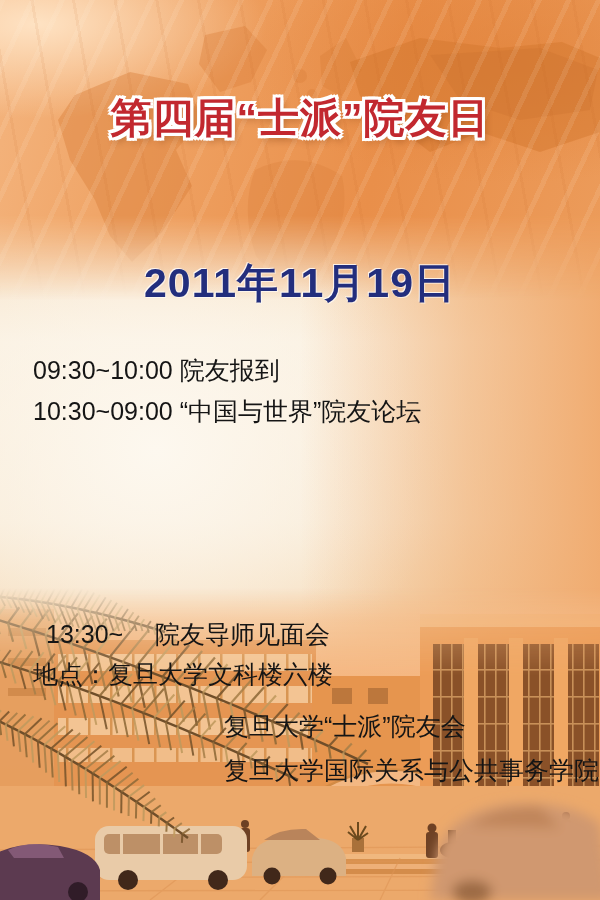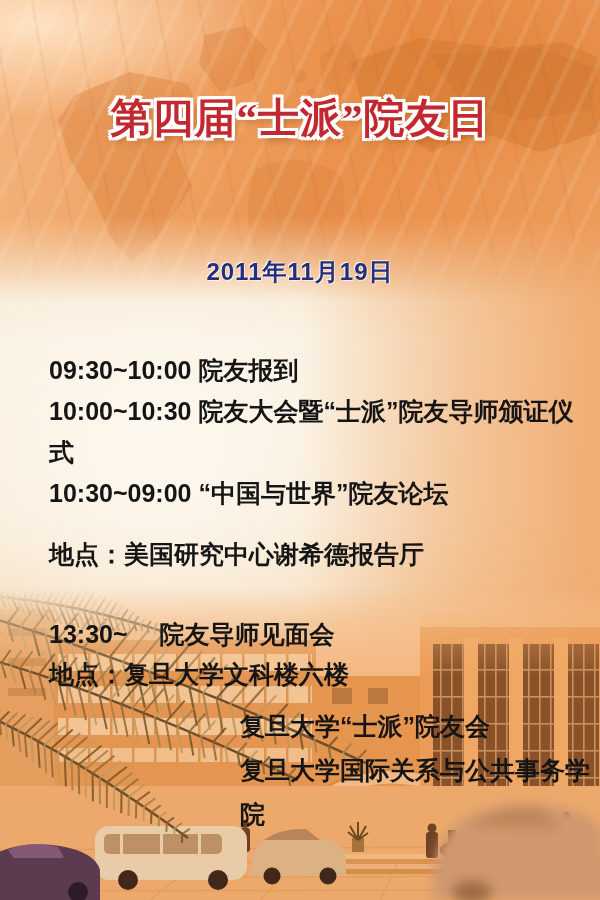--- a/index.html
+++ b/index.html
@@ -31,32 +31,31 @@
   
   .txt{position:absolute; z-index:5; color:var(--body-text,#151515);}
   .title-block{top:84px; left:0; right:0; text-align:center;}
   .title-line{
     font-size:41px; line-height:68px; font-weight:800; letter-spacing:1px;
     color:var(--title-red,#c2282f);
     text-shadow:
       -3px -3px 0 #fff, 3px -3px 0 #fff, -3px 3px 0 #fff, 3px 3px 0 #fff,
       -3px 0 0 #fff, 3px 0 0 #fff, 0 -3px 0 #fff, 0 3px 0 #fff,
       3px 5px 7px rgba(120,50,10,0.45);
-    font-family: Liberation Serif, serif;
   }
   .date-line{
     top:256px; left:0; right:0; text-align:center;
-    font-size:24px; font-weight:800; letter-spacing:1px;
+    font-size:41px; font-weight:800; letter-spacing:1px;
     color:var(--date-blue,#232e7d);
     text-shadow:-1px -1px 0 rgba(255,255,255,.8), 1px 1px 0 rgba(255,255,255,.6);
   }
-  .body-line{font-size:25px; line-height:41px; white-space:pre-wrap; font-weight:700;margin-left:16px;}
+  .body-line{font-size:25px; line-height:41px; white-space:pre-wrap; font-weight:400;}
   .schedule-block{top:350px; left:33px; right:10px;}
   .venue-1{top:534px; left:33px;}
-  .afternoon-line{top:614px; left:33px;}
+  .afternoon-line{top:614px; left:46px;}
   .venue-2{top:654px; left:33px;}
   .organizer-block{top:704px; left:224px;}
   .organizer-block .body-line{line-height:44px;}
   
   .photo{
     position:absolute; left:0; bottom:0; width:600px; height:312px; z-index:2;
     -webkit-mask-image:linear-gradient(180deg, transparent 0%, rgba(0,0,0,.55) 10%, #000 28%);
             mask-image:linear-gradient(180deg, transparent 0%, rgba(0,0,0,.55) 10%, #000 28%);
   }
   .photo svg{position:absolute;inset:0;}
@@ -454,25 +453,23 @@
   </div>
 
   <div class="txt title-block">
     <div class="title-line">第四届“士派”院友日</div>
   </div>
 
   <div class="txt date-line">2011年11月19日</div>
 
   <div class="txt schedule-block">
     <div class="body-line">09:30~10:00 院友报到</div>
-    <div class="body-line">10:00~10:30 院友大会暨“士派”院友导师颁证仪式</div>
     <div class="body-line">10:30~09:00 “中国与世界”院友论坛</div>
   </div>
 
-  <div class="txt body-line venue-1">地点：美国研究中心谢希德报告厅</div>
 
   <div class="txt body-line afternoon-line">13:30~　 院友导师见面会</div>
   <div class="txt organizer-block">
     <div class="body-line">复旦大学“士派”院友会</div>
     <div class="body-line">复旦大学国际关系与公共事务学院</div>
   </div>
 
   <div class="txt body-line venue-2">地点：复旦大学文科楼六楼</div>
 </div>
 

